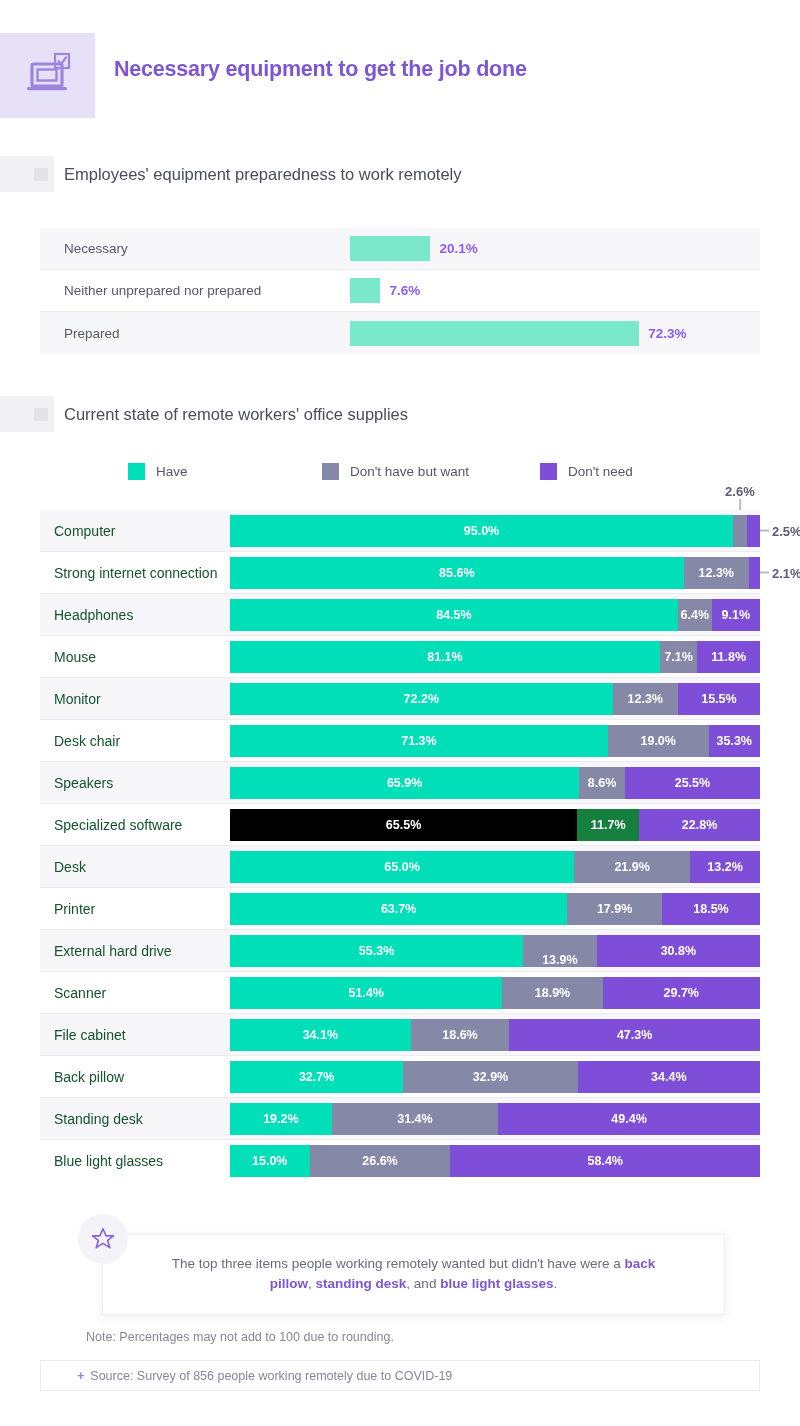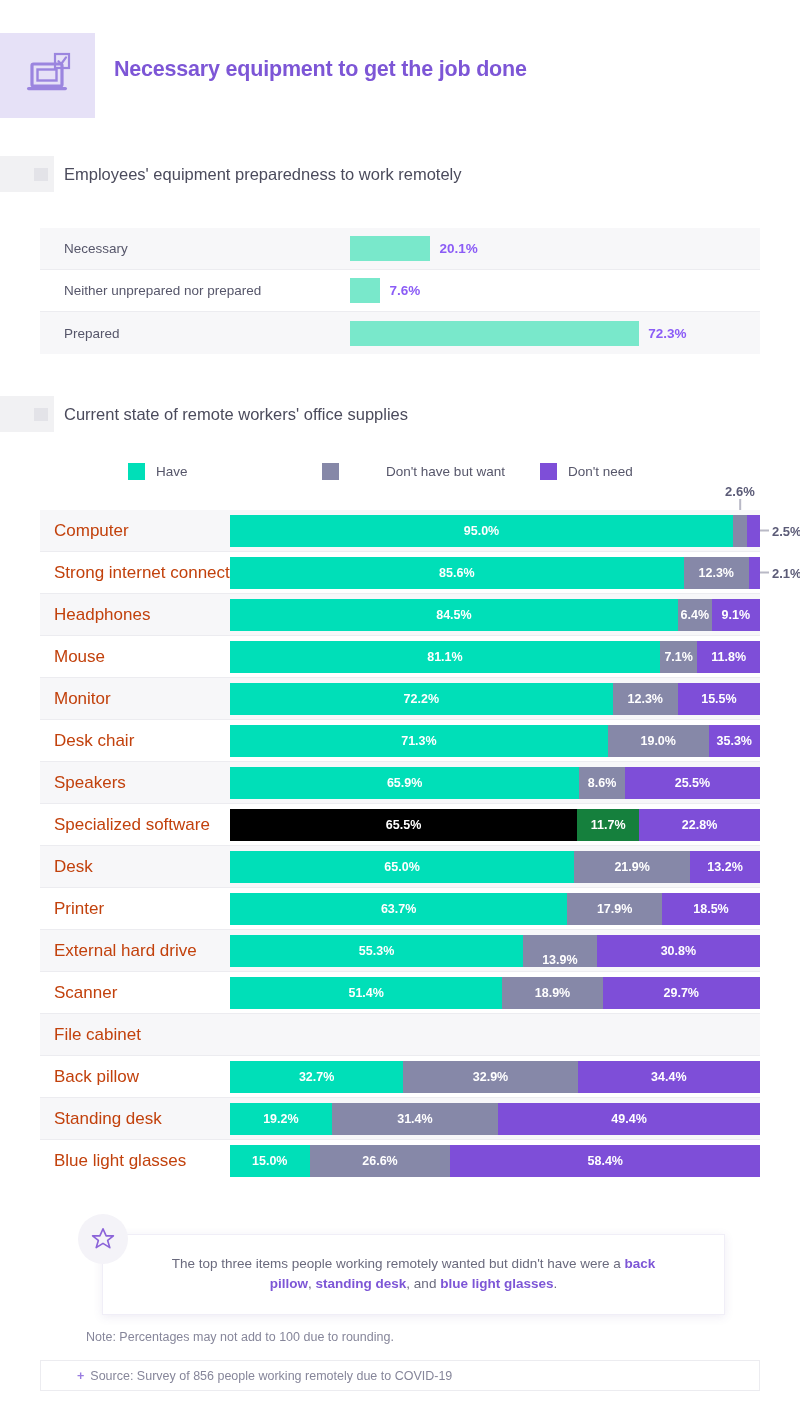--- a/index.html
+++ b/index.html
@@ -135,22 +135,22 @@
     height: 42px;
     display: flex;
     align-items: center;
     border-bottom: 1px solid #ececf0;
   }
   .stacked-row:last-child { border-bottom: none; }
   .stacked-row.alt { background: #f7f7f9; }
   .stacked-label {
     width: 190px;
     padding-left: 14px;
-    font-size: 17px;
-    color: #c2410c;
+    font-size: 14px;
+    color: #14532d;
     white-space: nowrap;
   }
   .stacked-bar-wrap {
     position: relative;
     flex: 1;
     height: 100%;
     display: flex;
     align-items: center;
   }
   .stacked-bar {
@@ -312,21 +312,21 @@
   <div class="section-marker"></div>
   <div class="section-title">Current state of remote workers' office supplies</div>
 </div>
 
 <div style="height:24px"></div>
 <div class="legend" id="chart-legend">
     <div class="legend-item" style="position: absolute; left: 88px; justify-content: flex-end;">
       <span class="legend-swatch" style="background: rgb(0, 223, 184);"></span>
       <span class="legend-text">Have</span>
     </div>
-    <div class="legend-item" style="position: absolute; left: 282px; gap: 36px;">
+    <div class="legend-item" style="position: absolute; left: 282px;">
       <span class="legend-swatch" style="background: rgb(134, 136, 168);"></span>
       <span class="legend-text">Don't have but want</span>
     </div>
     <div class="legend-item" style="position: absolute; left: 500px;">
       <span class="legend-swatch" style="background: rgb(126, 78, 216);"></span>
       <span class="legend-text">Don't need</span>
     </div>
   </div>
 
 <div style="height:24px"></div>
@@ -524,20 +524,33 @@
             <span class="seg-label">18.9%</span>
           </div>
           <div class="seg" style="background: rgb(126, 78, 216); width: 29.7%;">
             <span class="seg-label">29.7%</span>
           </div>
         </div>
       </div>
     </div>
     <div class="stacked-row alt">
       <div class="stacked-label">File cabinet</div>
+      <div class="stacked-bar-wrap">
+        <div class="stacked-bar">
+          <div class="seg" style="background: rgb(0, 223, 184); width: 34.1%;">
+            <span class="seg-label">34.1%</span>
+          </div>
+          <div class="seg" style="background: rgb(134, 136, 168); width: 18.6%;">
+            <span class="seg-label">18.6%</span>
+          </div>
+          <div class="seg" style="background: rgb(126, 78, 216); width: 47.3%;">
+            <span class="seg-label">47.3%</span>
+          </div>
+        </div>
+      </div>
     </div>
     <div class="stacked-row">
       <div class="stacked-label">Back pillow</div>
       <div class="stacked-bar-wrap">
         <div class="stacked-bar">
           <div class="seg" style="background: rgb(0, 223, 184); width: 32.7%;">
             <span class="seg-label">32.7%</span>
           </div>
           <div class="seg" style="background: rgb(134, 136, 168); width: 32.9%;">
             <span class="seg-label">32.9%</span>

